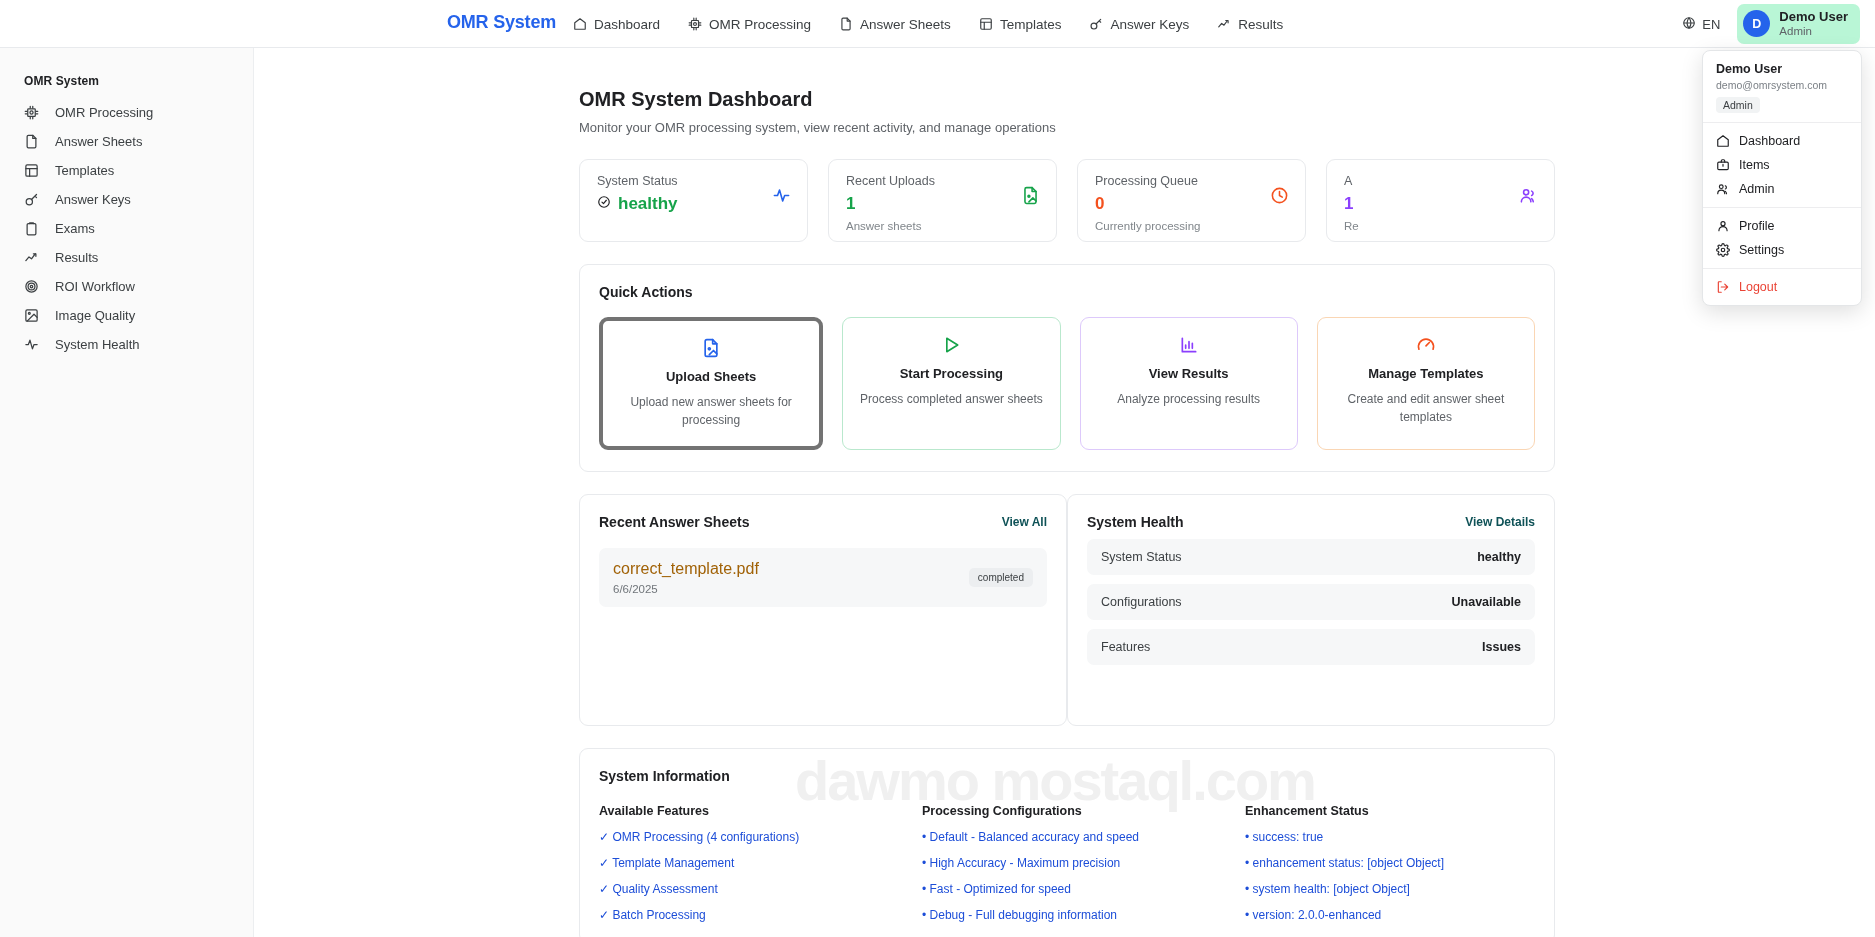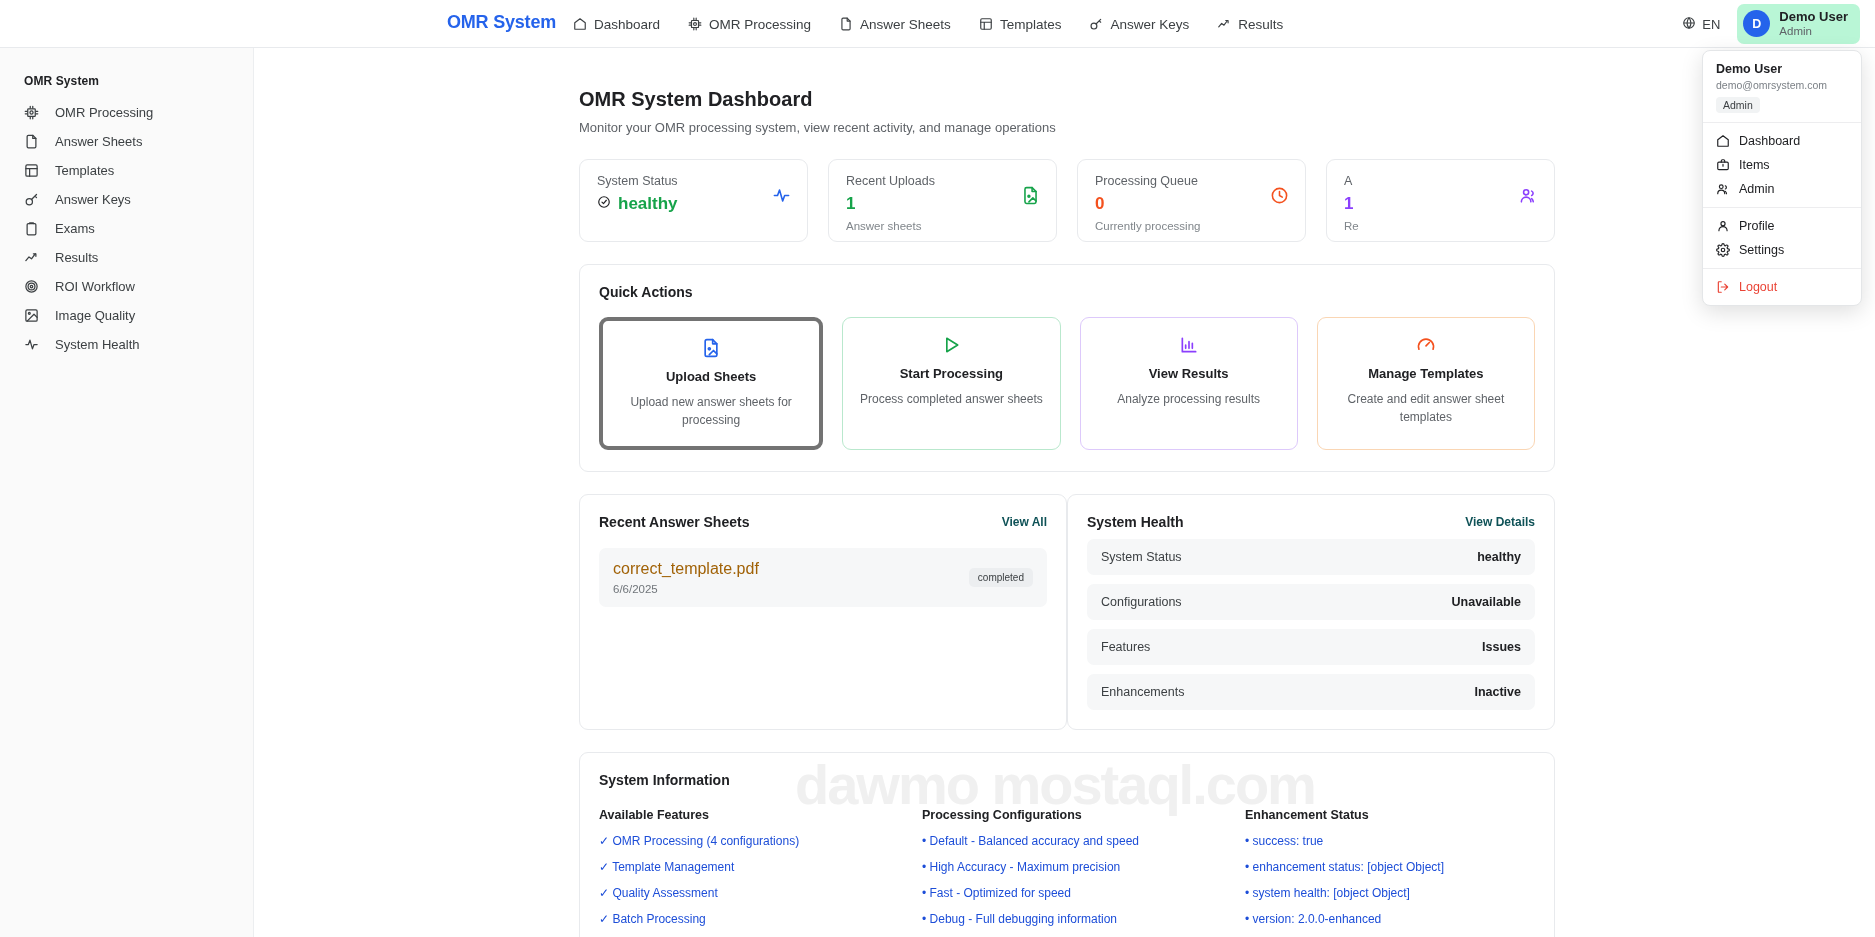--- a/index.html
+++ b/index.html
@@ -569,24 +569,20 @@
           <span class="health-v">healthy</span>
         </div>
         <div class="health-row">
           <span class="health-k">Configurations</span>
           <span class="health-v">Unavailable</span>
         </div>
         <div class="health-row">
           <span class="health-k">Features</span>
           <span class="health-v">Issues</span>
         </div>
-        <div class="health-row">
-          <span class="health-k">Enhancements</span>
-          <span class="health-v">Inactive</span>
-        </div>
       </div>
     </div>
 
     <div class="panel sysinfo">
       <div class="watermark">dawmo mostaql.com</div>
       <div class="panel-title">System Information</div>
       <div class="si-grid">
 
         <div class="si-col">
           <div class="si-h">Available Features</div>

